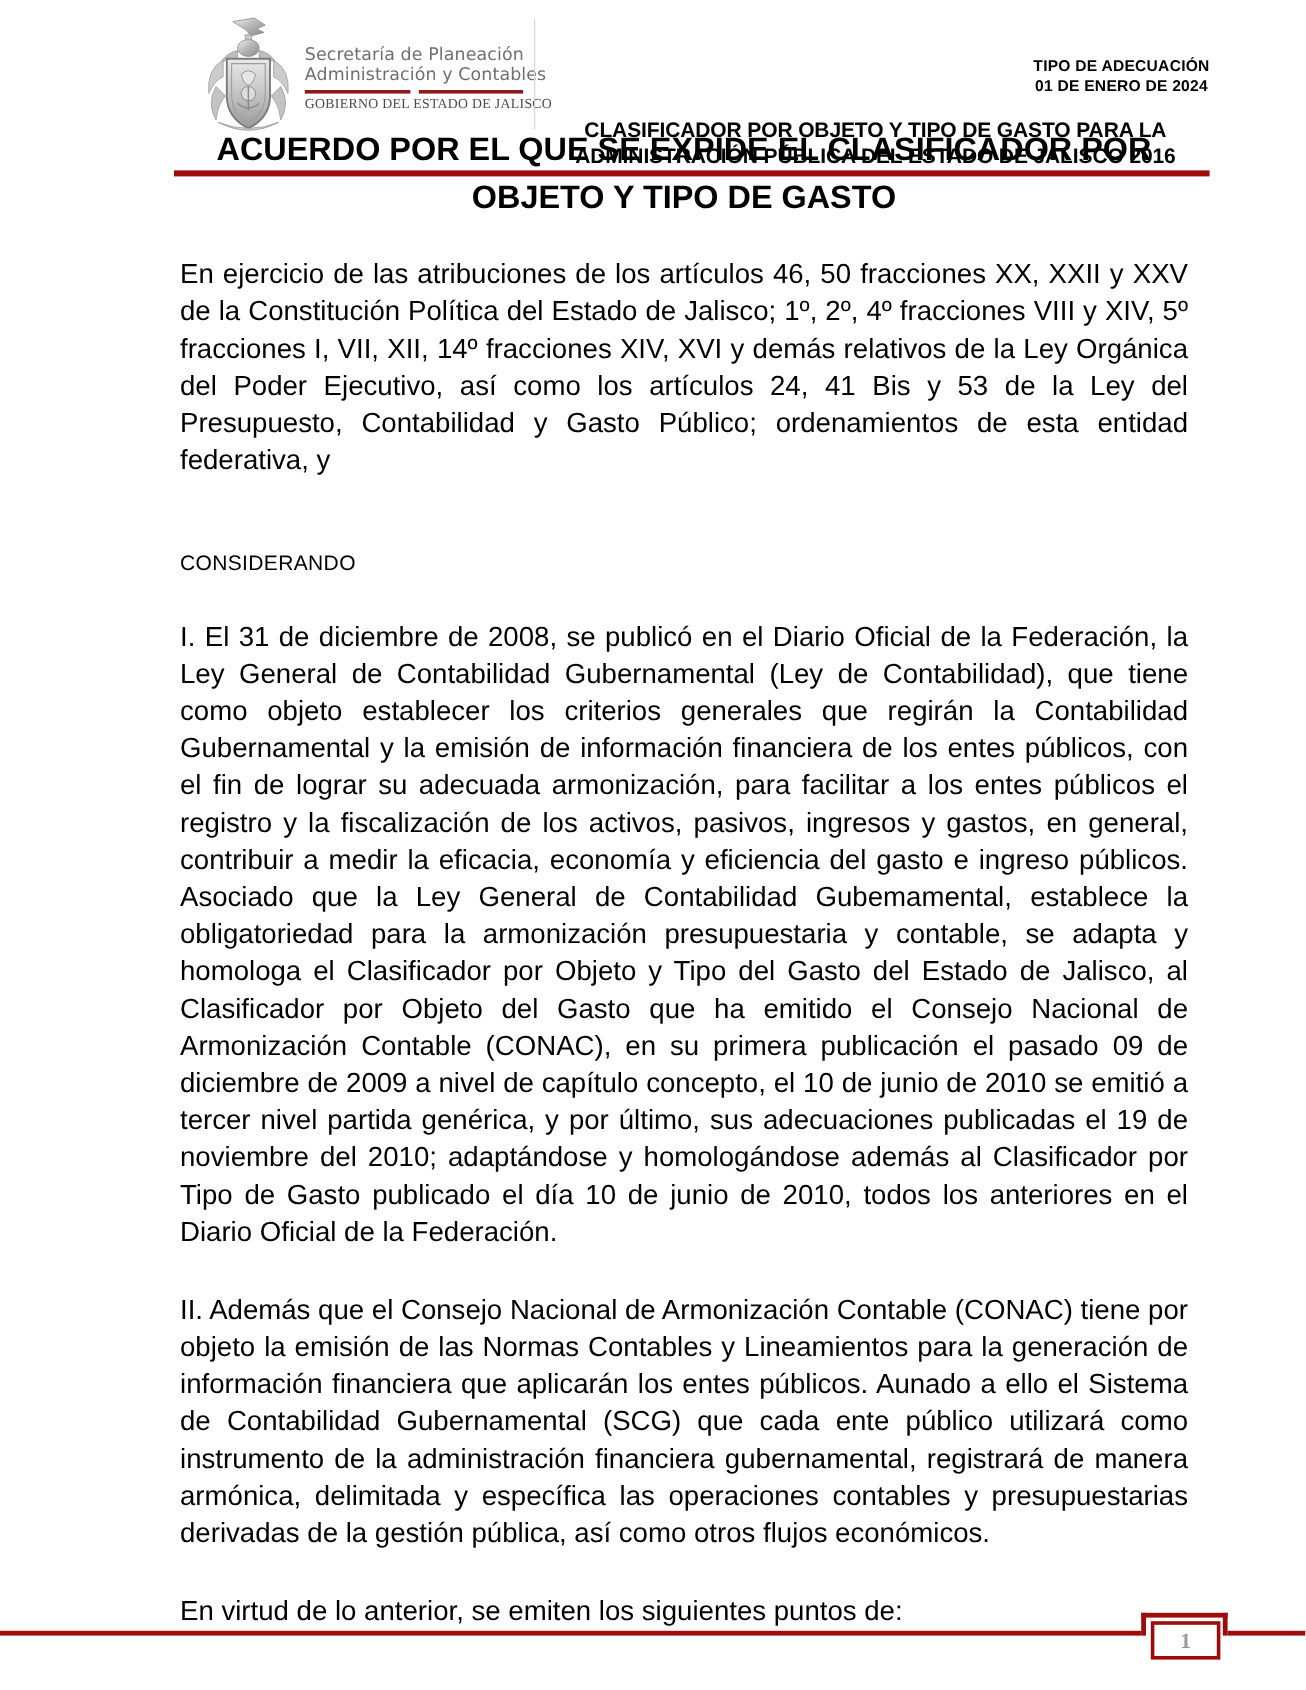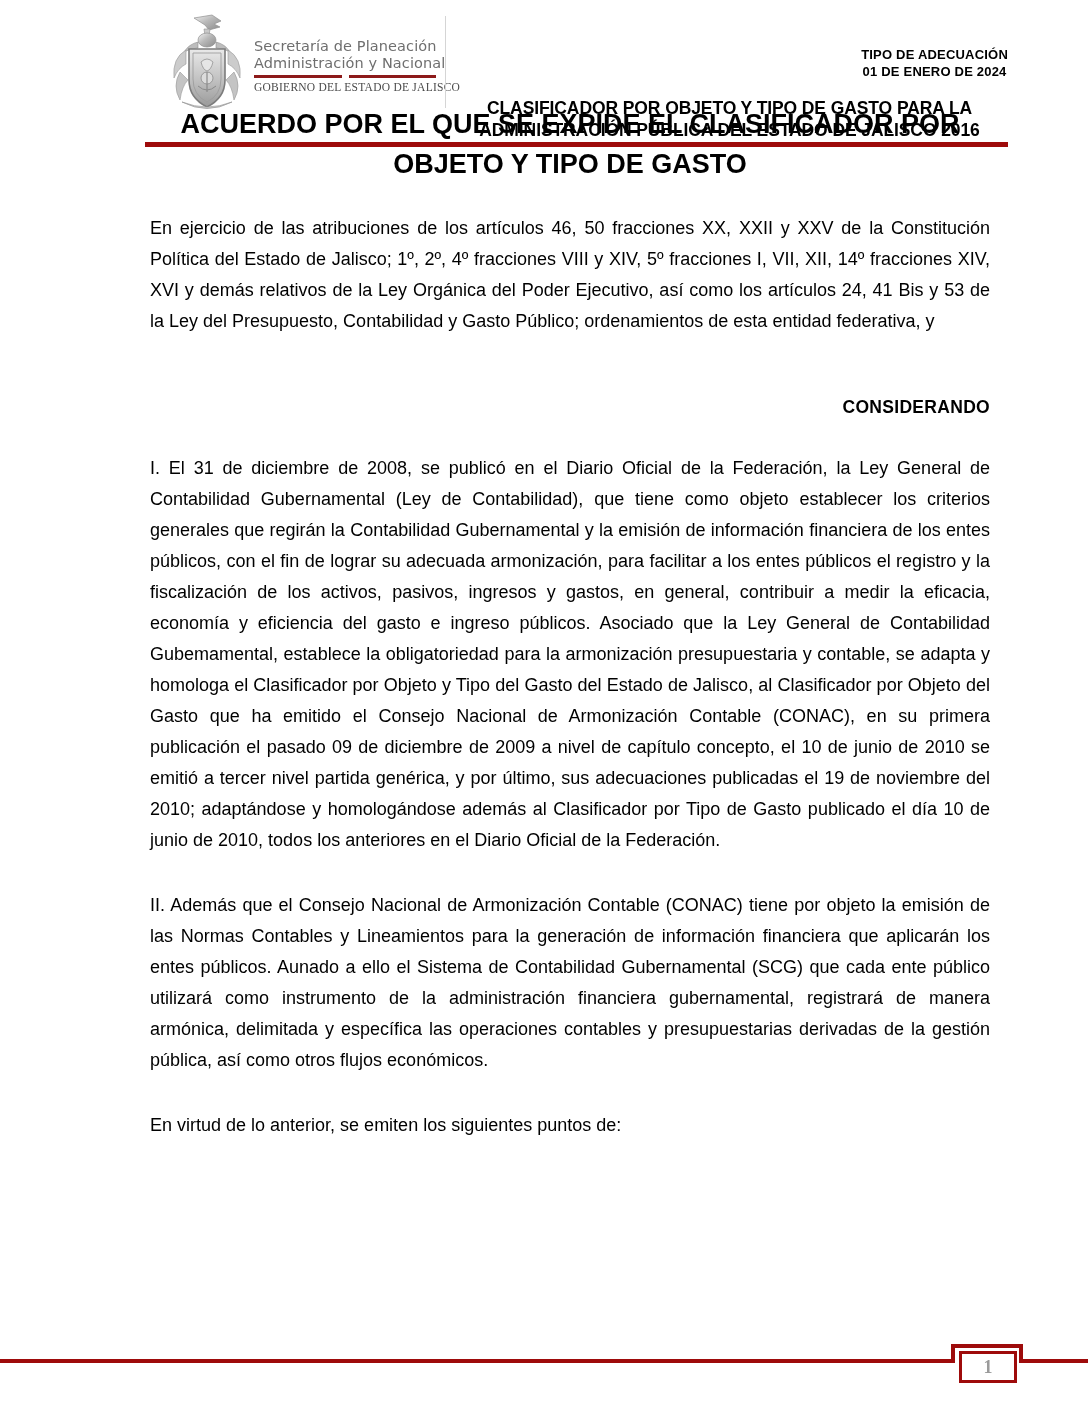--- a/index.html
+++ b/index.html
@@ -138,32 +138,32 @@
     text-align: center;
     font-size: 18px;
     line-height: 24px;
     color: #000;
   }
   p.para {
     margin: 0;
     padding-top: 22px;
     text-align: justify;
     text-justify: inter-word;
-    font-size: 18px;
+    font-size: 23px;
     line-height: 31px;
     color: #000;
   }
   p.para.first { padding-top: 29px; }
   p.para.gap-lg { padding-top: 34px; }
   .section-heading {
     margin: 0;
     padding-top: 58px;
-    text-align: right;
+    text-align: left;
     font-size: 17.5px;
-    font-weight: bold;
+    font-weight: normal;
     letter-spacing: 0.3px;
     line-height: 24px;
     color: #000;
   }
 
   
   .footer {
     position: absolute;
     left: 0;
     bottom: 0;
@@ -257,21 +257,21 @@
         <path d="M37 50 q6 -6 12 0 q-2 8 -6 9 q-4 -1 -6 -9 Z" fill="#e6e6e6" stroke="#8a8a8a" stroke-width="0.7"></path>
         <circle cx="43" cy="66" r="6" fill="#dcdcdc" stroke="#8a8a8a" stroke-width="0.8"></circle>
         <path d="M43 60 L43 80" stroke="#8a8a8a" stroke-width="1.2"></path>
         <path d="M34 74 q9 8 18 0" fill="none" stroke="#8a8a8a" stroke-width="1"></path>
 
         <path d="M18 90 Q43 103 68 90 Q43 100 18 90 Z" fill="#cfcfcf" stroke="#969696" stroke-width="0.7"></path>
       </svg>
 
       <div class="logo-text">
         <div class="logo-line1">Secretaría de Planeación</div>
-        <div class="logo-line2">Administración y Nacional</div>
+        <div class="logo-line2">Administración y Contables</div>
         <div class="logo-rule">
           <span class="r1"></span>
             <span class="gap"></span>
             <span class="r2"></span>
         </div>
         <div class="logo-line3">GOBIERNO DEL ESTADO DE JALISCO</div>
       </div>
     </div>
 
     <div class="logo-divider"></div>

